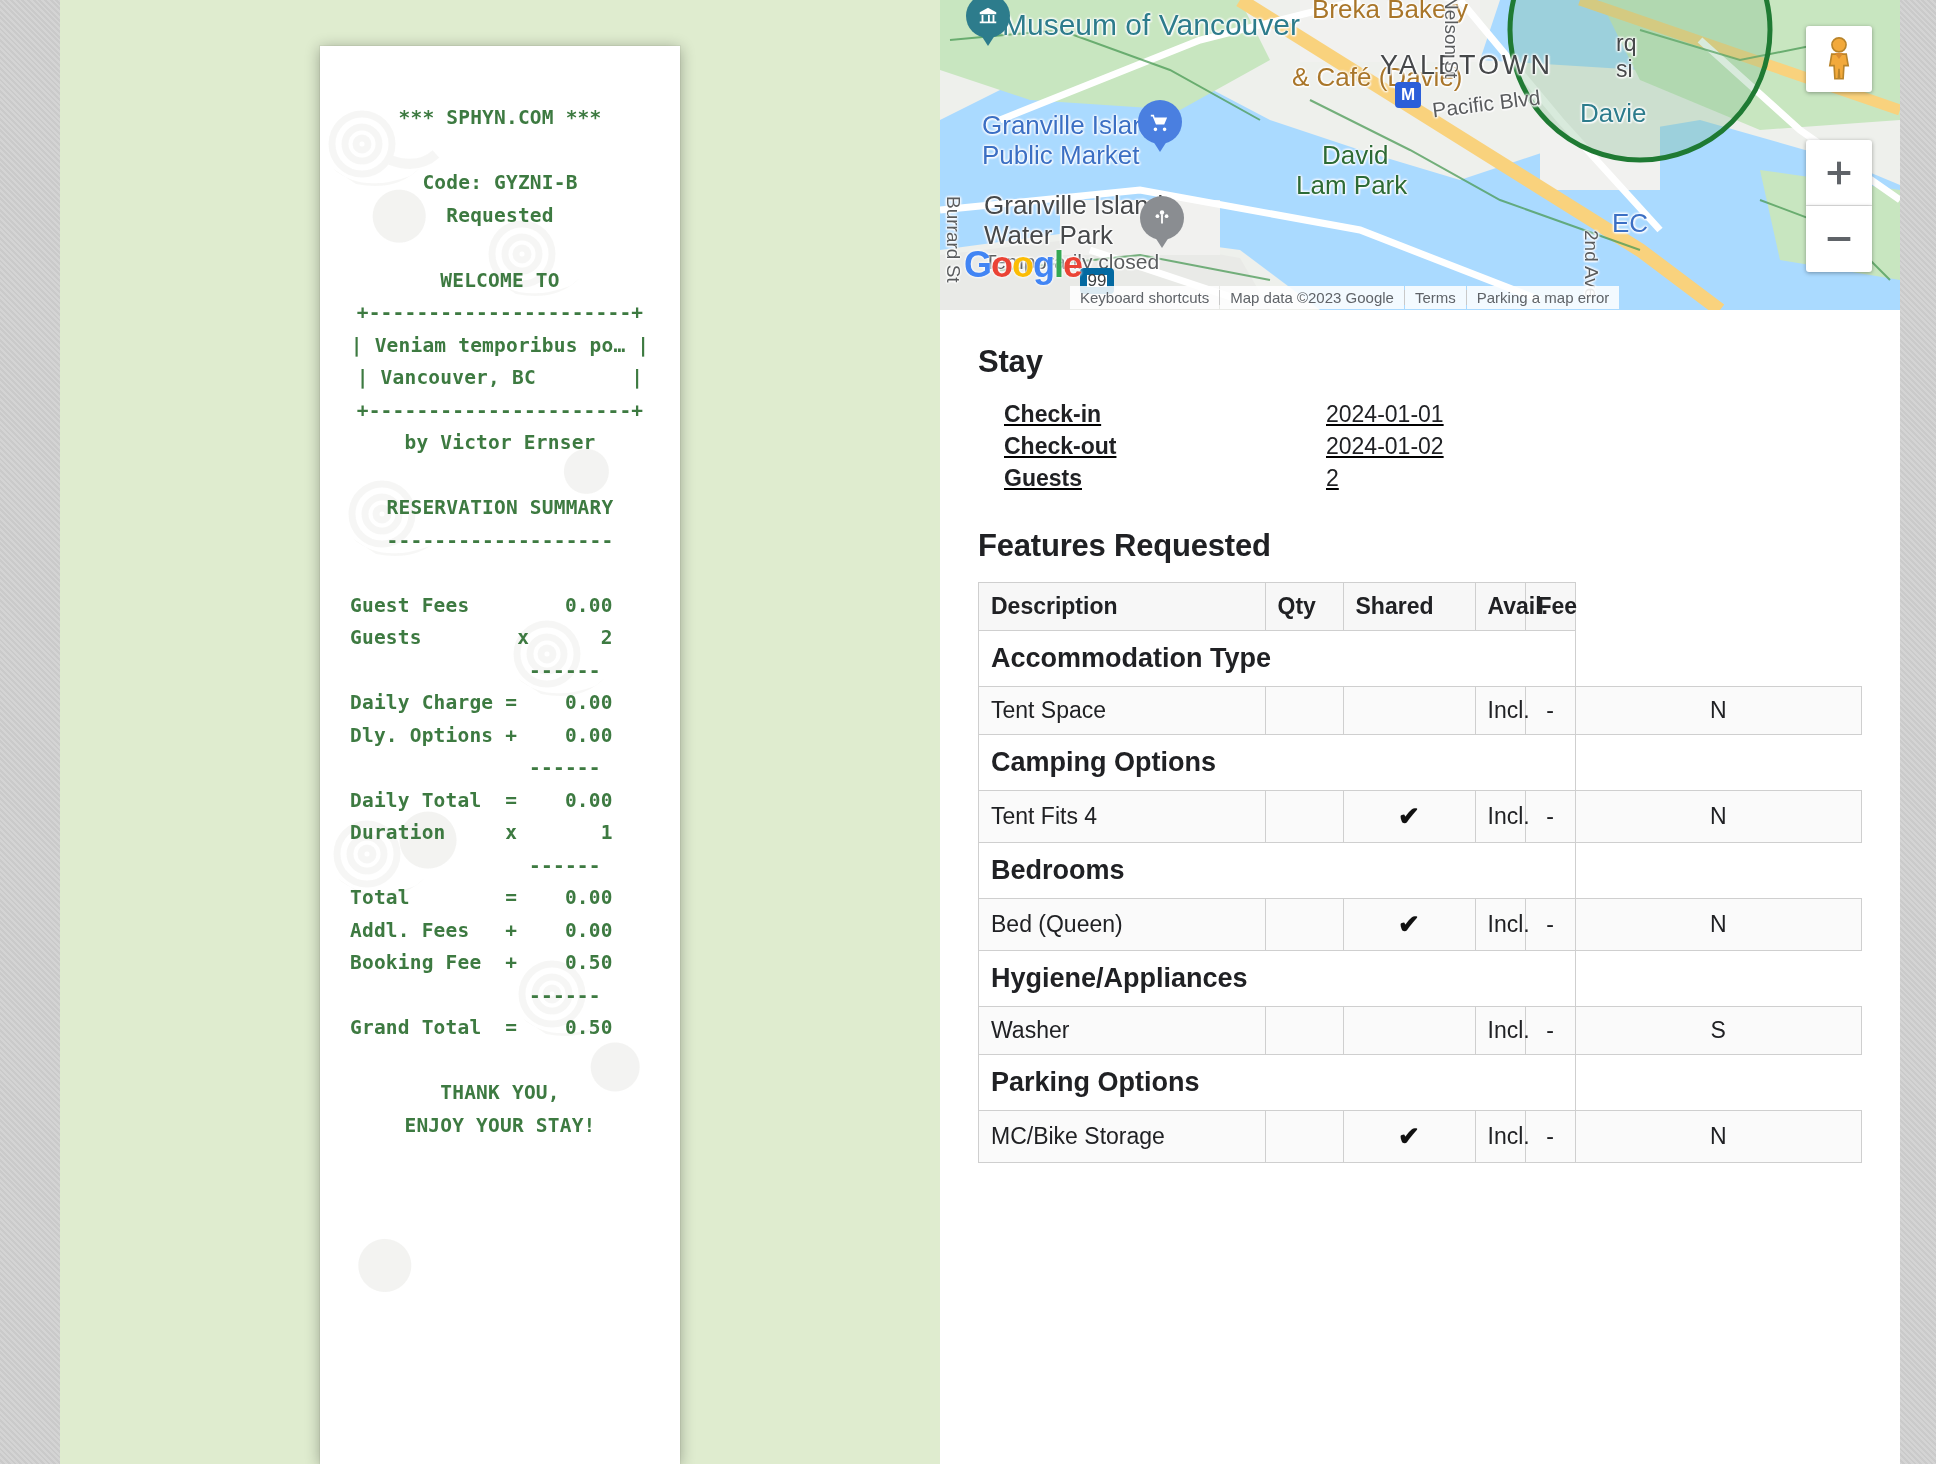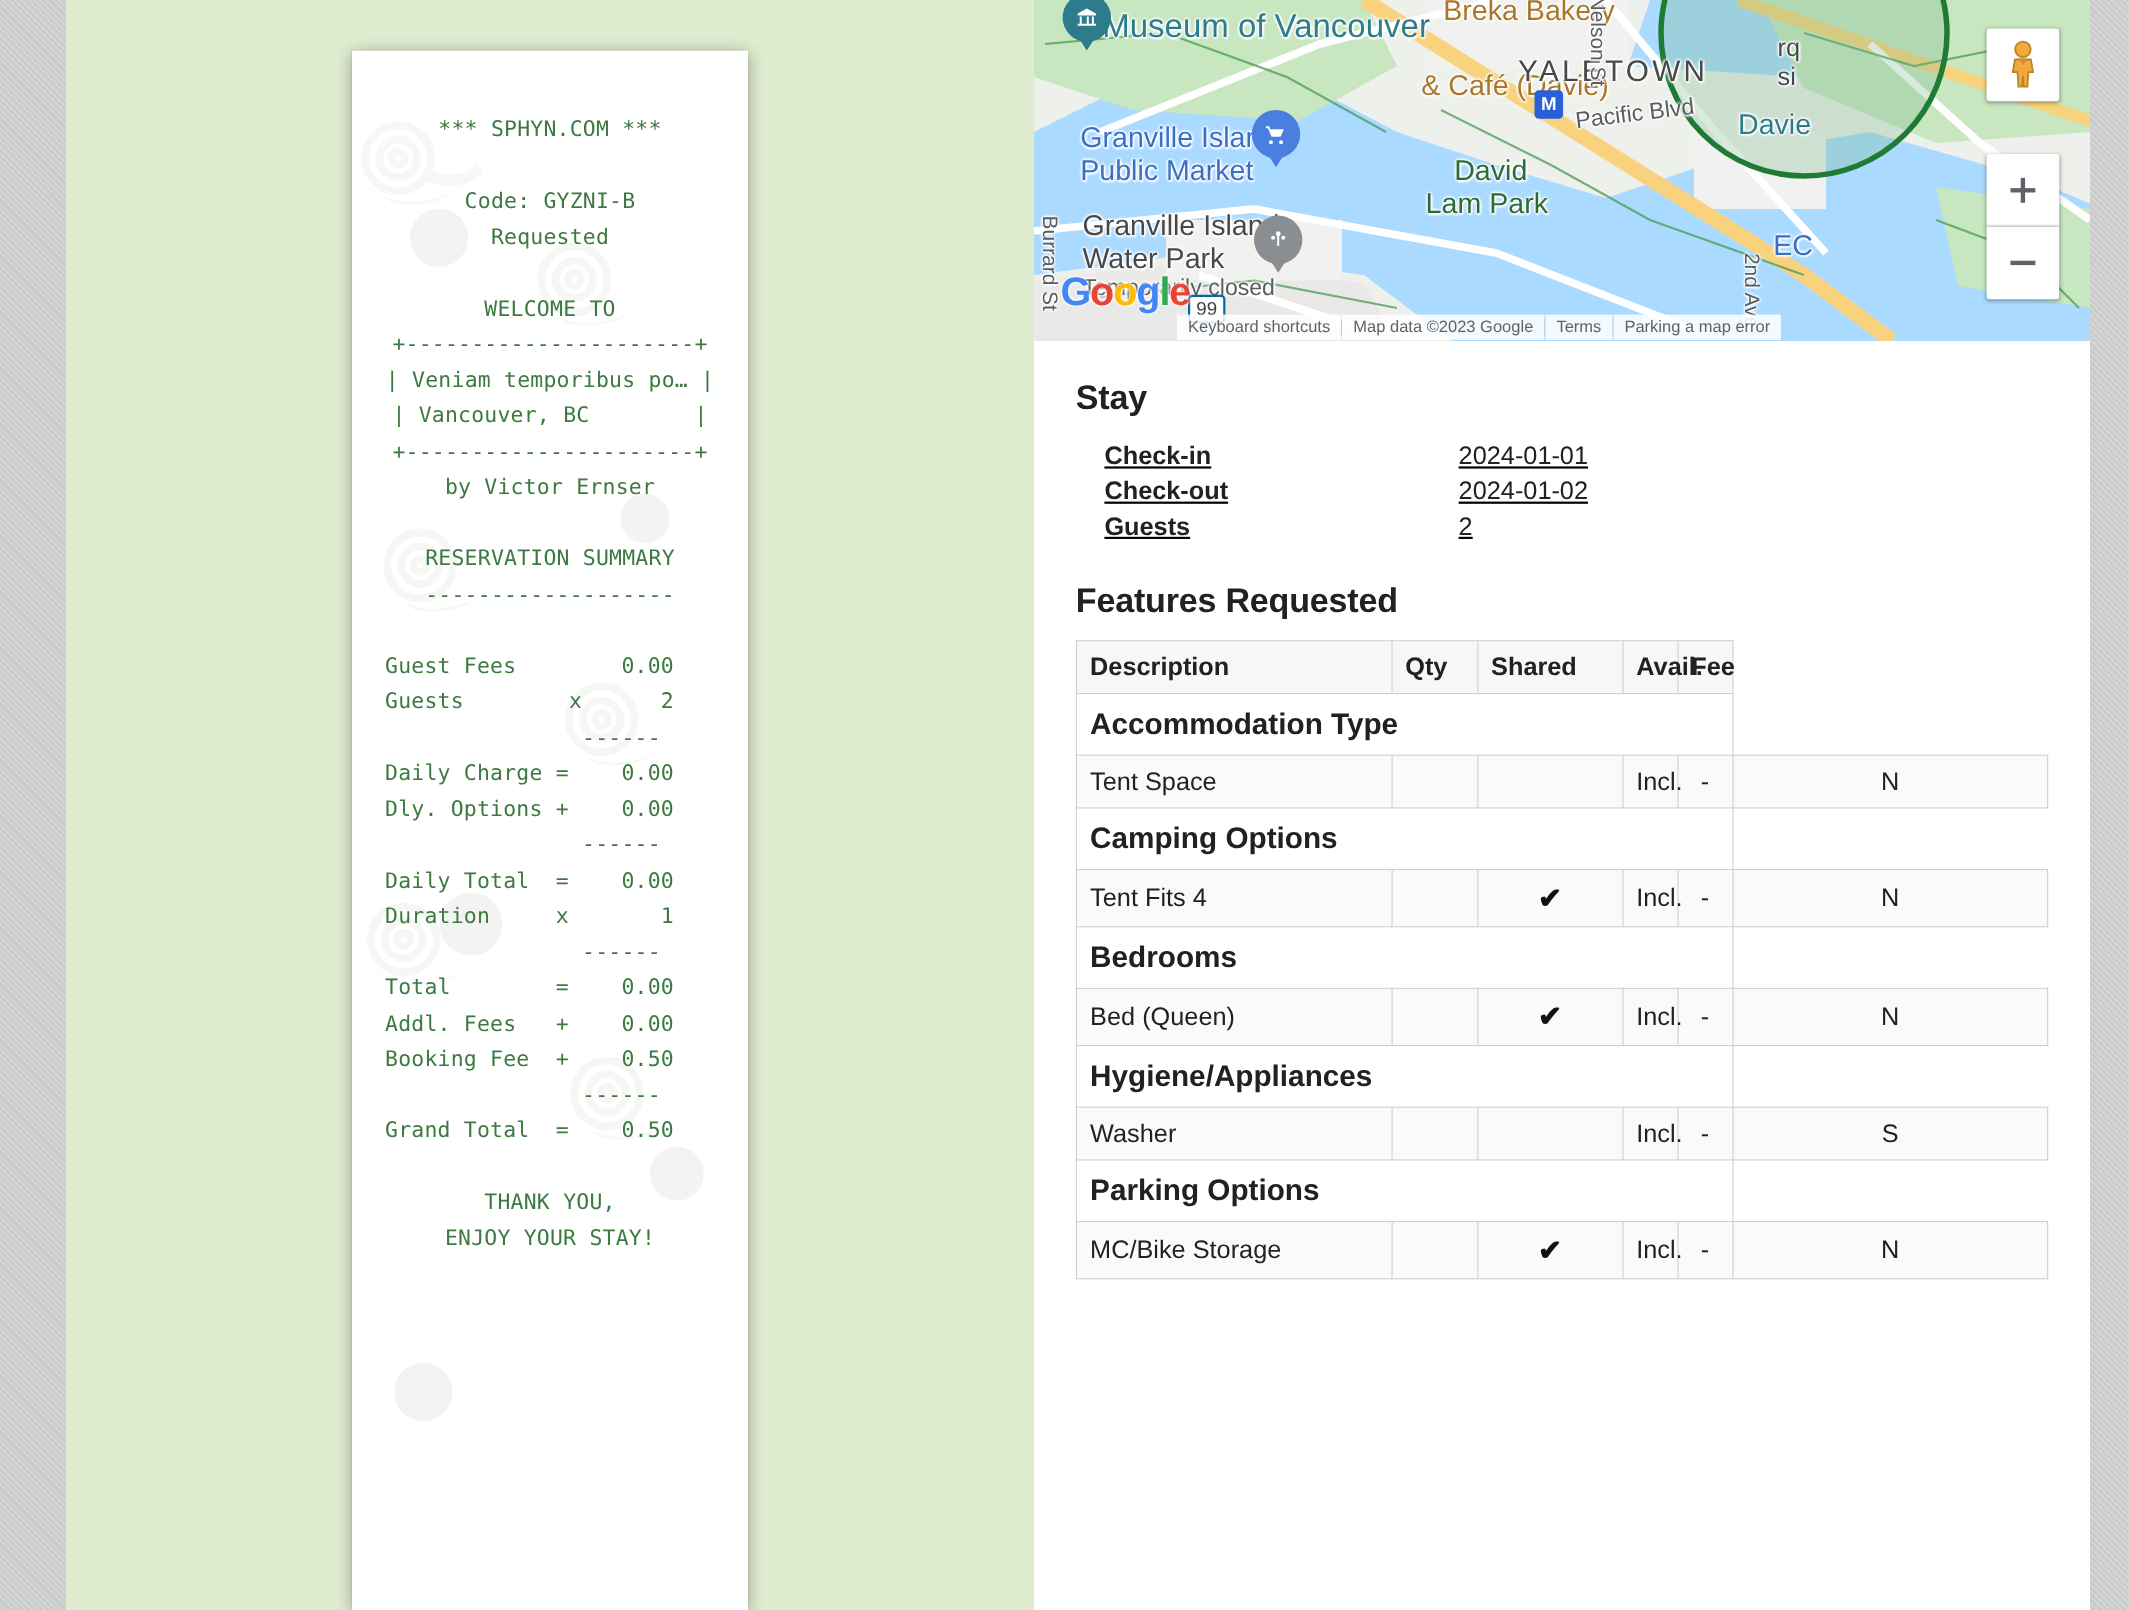--- a/index.html
+++ b/index.html
@@ -28,20 +28,21 @@
     display:flex; justify-content:center;
   }
   #receipt-paper {
     position:relative;
     margin-top:46px;
     width:360px;
     background:#ffffff;
     box-shadow:0 2px 14px rgba(0,0,0,.32), 0 0 0 1px rgba(0,0,0,.04);
     padding:56px 0 0 0;
     overflow:hidden;
+    font-weight:bold;
   }
   
   #receipt-paper::before{
     content:""; position:absolute; inset:0;
     background-image:
       radial-gradient(circle at 22% 12%, #f1f1ef 0 26px, transparent 27px),
       radial-gradient(circle at 74% 30%, #f2f2f0 0 22px, transparent 23px),
       radial-gradient(circle at 30% 56%, #f1f1ef 0 28px, transparent 29px),
       radial-gradient(circle at 82% 72%, #f2f2f0 0 24px, transparent 25px),
       radial-gradient(circle at 18% 86%, #f1f1ef 0 26px, transparent 27px);
@@ -263,21 +264,21 @@
       <div class="map-label" style="left:382px;top:140px;font-size:26px;color:#2d6b36;">David</div>
       <div class="map-label" style="left:356px;top:170px;font-size:26px;color:#2d6b36;">Lam Park</div>
       <div class="map-label" style="left:640px;top:98px;font-size:26px;color:#2d7c8c;">Davie</div>
       <div class="map-label" style="left:676px;top:30px;font-size:23px;color:#46484a;">rq</div>
       <div class="map-label" style="left:676px;top:56px;font-size:23px;color:#46484a;">si</div>
       <div class="map-label" style="left:672px;top:208px;font-size:26px;color:#3b6fc4;">EC</div>
       <div class="map-label" style="left:2px;top:196px;font-size:19px;color:#5a5c5e;writing-mode:vertical-rl;">Burrard St</div>
       <div class="map-label" style="left:500px;top:-4px;font-size:19px;color:#5a5c5e;writing-mode:vertical-rl;">Nelson St</div>
       <div class="map-label" style="left:640px;top:230px;font-size:19px;color:#5a5c5e;writing-mode:vertical-rl;">2nd Ave</div>
 
-      <div style="position:absolute;left:140px;top:268px;width:34px;height:26px;background:#fff;border:2px solid #0369a1;border-radius:4px;display:flex;align-items:center;justify-content:center;font-size:17px;color:#3c4043;">99</div>
+      <div style="position:absolute;left:140px;top:268px;width:34px;height:26px;background:#fff;border:7px solid #0369a1;border-radius:4px;display:flex;align-items:center;justify-content:center;font-size:17px;color:#3c4043;">99</div>
 
       <div style="position:absolute;left:455px;top:82px;width:26px;height:26px;background:#2b5fd9;border-radius:4px;color:#fff;font-size:17px;font-weight:700;display:flex;align-items:center;justify-content:center;">M</div>
 
       <div class="pin" style="left:26px;top:-6px">
         <div class="head" style="background:#2d7c8c">
             <svg width="22" height="22" viewBox="0 0 24 24" fill="#fff">
               <path d="M12 3 3 8v2h18V8zM5 11v7H3v2h18v-2h-2v-7h-2v7h-3v-7h-2v7H7v-7z"></path>
             </svg>
           </div>
         <div class="tail" style="border-top:14px solid #2d7c8c"></div>

